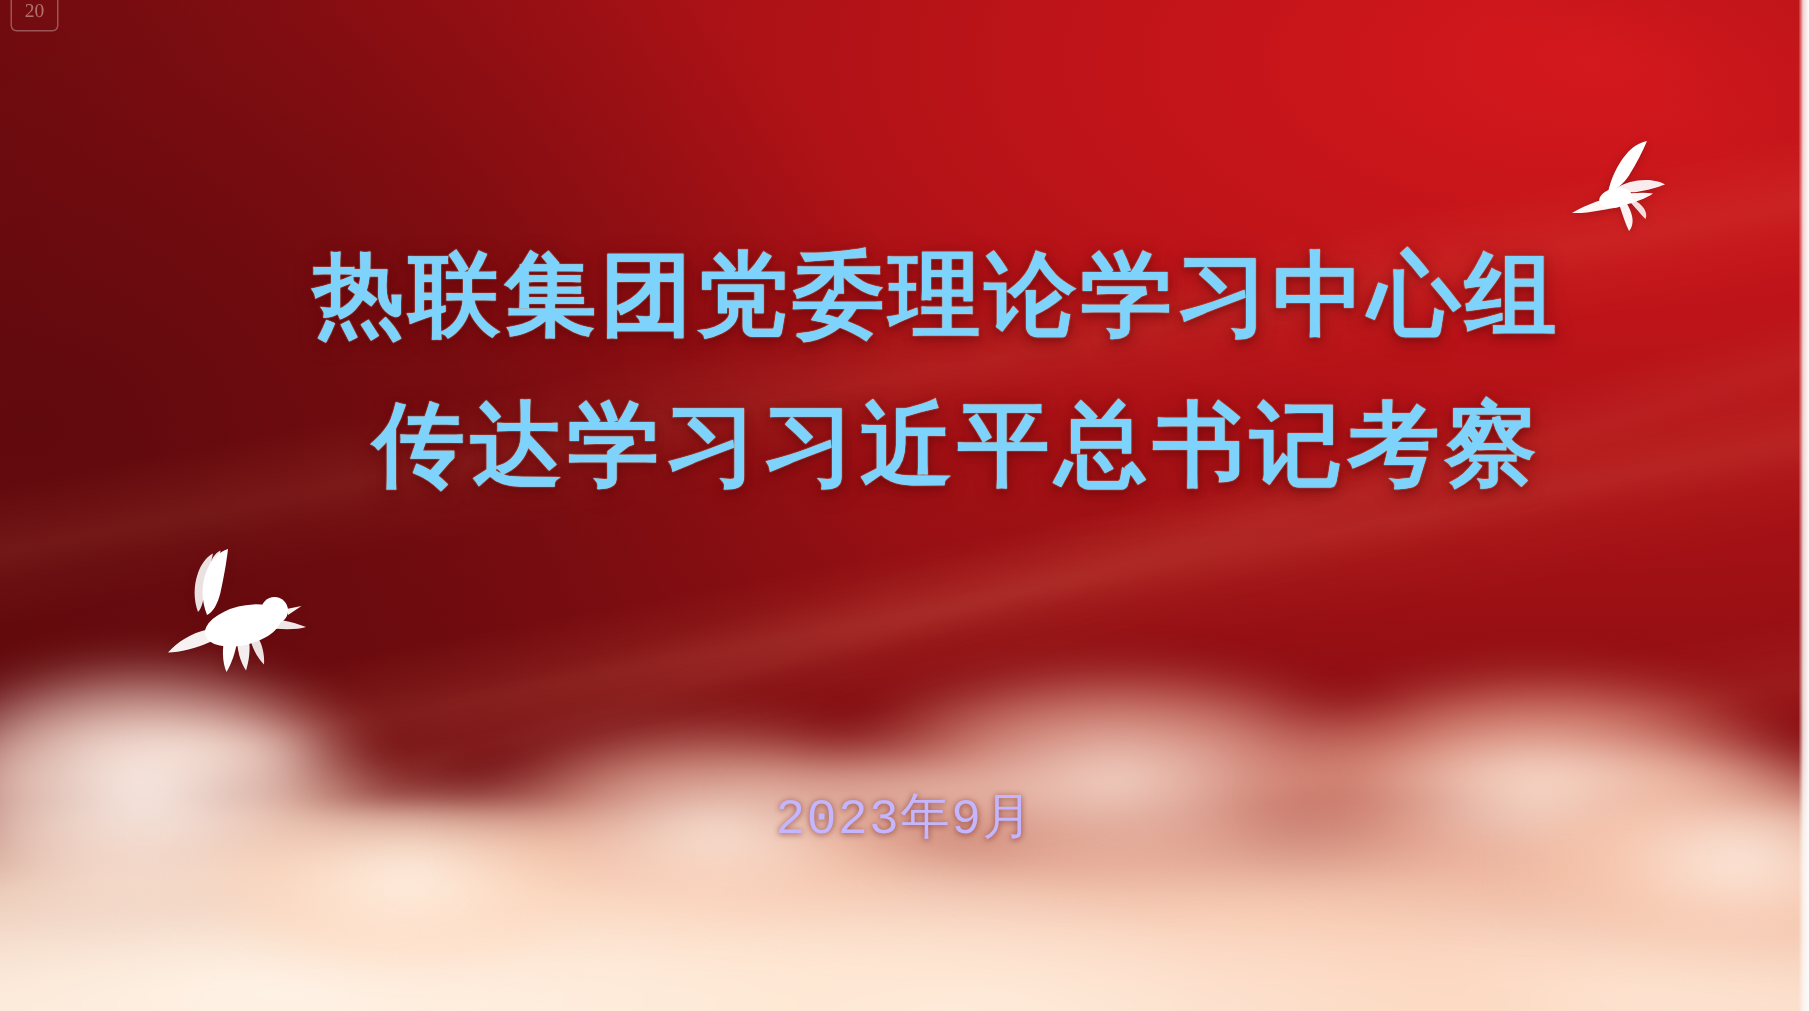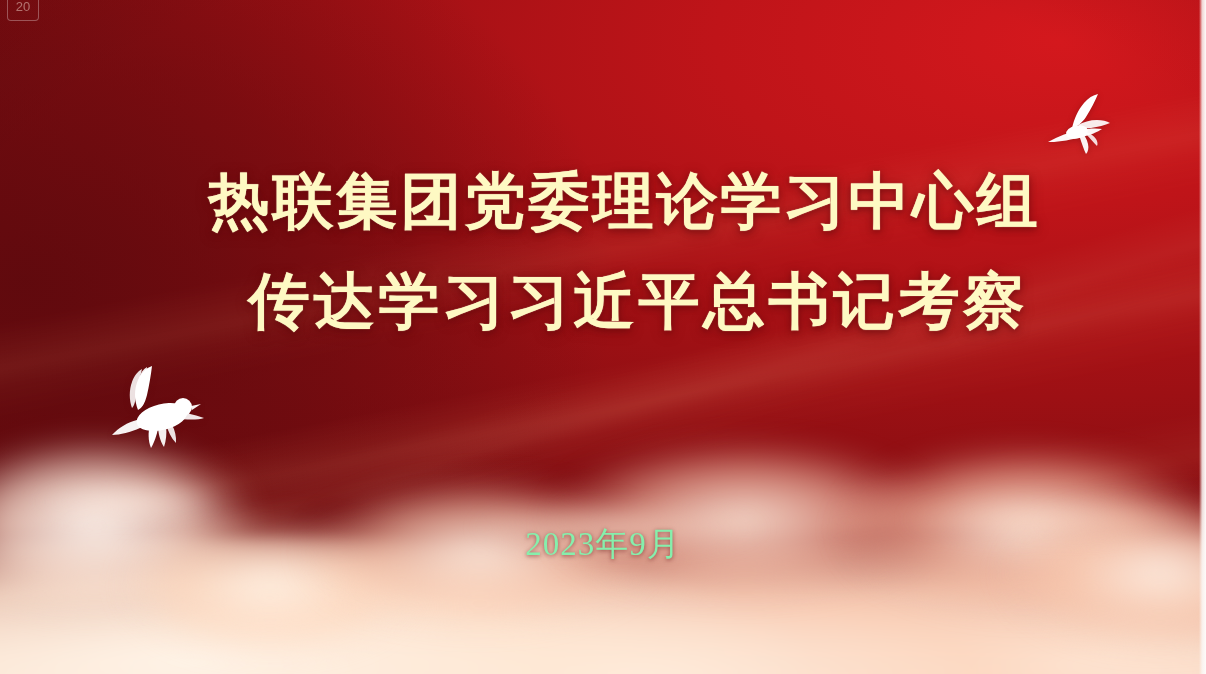--- a/index.html
+++ b/index.html
@@ -153,47 +153,47 @@
   
   .title-block {
     position: absolute;
     left: 0;
     right: 0;
     top: 152px;
     text-align: center;
     z-index: 5;
   }
   .title-line {
-    font-family: Liberation Serif, serif;
+    font-family: Liberation Mono, monospace;
     font-weight: 700;
     font-size: 61px;
     line-height: 100px;
     letter-spacing: 3px;
-    color: #fef9c3;
+    color: #7dd3fc;
     white-space: nowrap;
     text-shadow:
       0 0 1px rgba(255,238,206,0.9),
       0 2px 6px rgba(86,5,9,0.55),
       0 3px 14px rgba(110,8,12,0.45);
     margin-left: 43px;
   }
   .title-line.l2 { letter-spacing: 4px; padding-left: 28px; }
   .title-line.l3 { letter-spacing: 6px; }
 
   .subtitle {
     position: absolute;
     left: 0;
     right: 0;
     top: 522px;
     text-align: center;
     z-index: 5;
-    font-family: Liberation Serif, serif;
+    font-family: Liberation Mono, monospace;
     font-size: 33px;
     letter-spacing: 1px;
-    color: #86efac;
+    color: #c4b5fd;
     text-shadow: 0 1px 4px rgba(90,6,10,0.6);
   }
 
   
   .edge-right {
     position: absolute;
     top: 0;
     right: 0;
     width: 7px;
     height: 100%;
@@ -211,21 +211,21 @@
     border: 1.5px solid rgba(255,255,255,0.30);
     border-radius: 4px;
     background: rgba(120,14,18,0.25);
     overflow: hidden;
     z-index: 25;
     display: flex;
     align-items: flex-end;
     justify-content: center;
   }
   .corner-badge span {
-    font-family: Liberation Sans, sans-serif;
+    font-family: Liberation Serif, serif;
     font-size: 13px;
     line-height: 13px;
     color: rgba(255,235,225,0.45);
     transform: translateY(-7px);
   }
 </style>
 </head>
 <body>
 
 <div id="slide">

